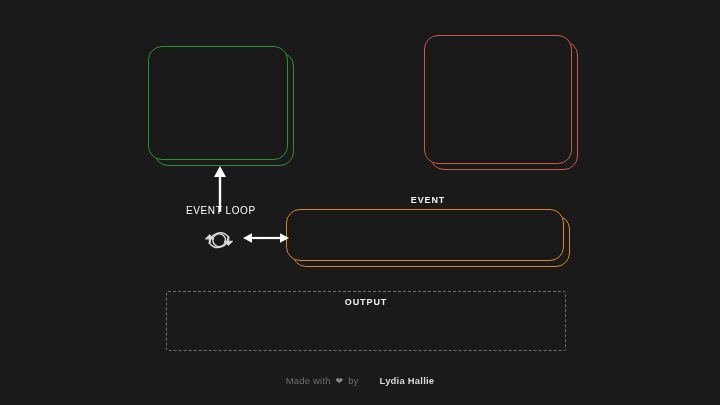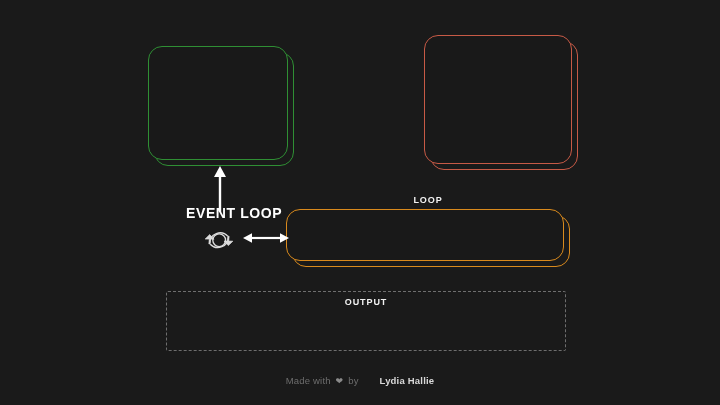--- a/index.html
+++ b/index.html
@@ -67,22 +67,22 @@
     position: absolute;
     border: 1.6px dashed #6e6e6e;
     border-radius: 2px;
     background: transparent;
     z-index: 3;
   }
 
   
   .eventloop-label {
     position: absolute;
-    font-size: 14px;
-    font-weight: 700;
+    font-size: 10px;
+    font-weight: 400;
     letter-spacing: 0.6px;
     color: #ffffff;
     white-space: nowrap;
     z-index: 6;
     text-align: center;
   }
   .loop-icon {
     position: absolute;
     z-index: 6;
   }
@@ -125,21 +125,21 @@
     <div class="outer"></div>
     <div class="inner"></div>
   </div>
 
 
   <div class="dbox box-webapi" style="left:424px; top:35px; width:154px; height:135px;">
     <div class="outer"></div>
     <div class="inner"></div>
   </div>
 
-  <div class="sec-label" style="left:286px; top:195px; width:284px;">LOOP</div>
+  <div class="sec-label" style="left:286px; top:195px; width:284px;">EVENT</div>
 
   <div class="dbox box-queue" style="left:286px; top:209px; width:284px; height:58px;">
     <div class="outer"></div>
     <div class="inner"></div>
   </div>
 
   <div class="eventloop-label" style="left:186px; top:205px;">EVENT LOOP</div>
 
   <div class="loop-icon" style="left:197px; top:218px; width:45px; height:44px;">
     <svg width="45" height="44" viewBox="0 0 45 44" fill="none">

